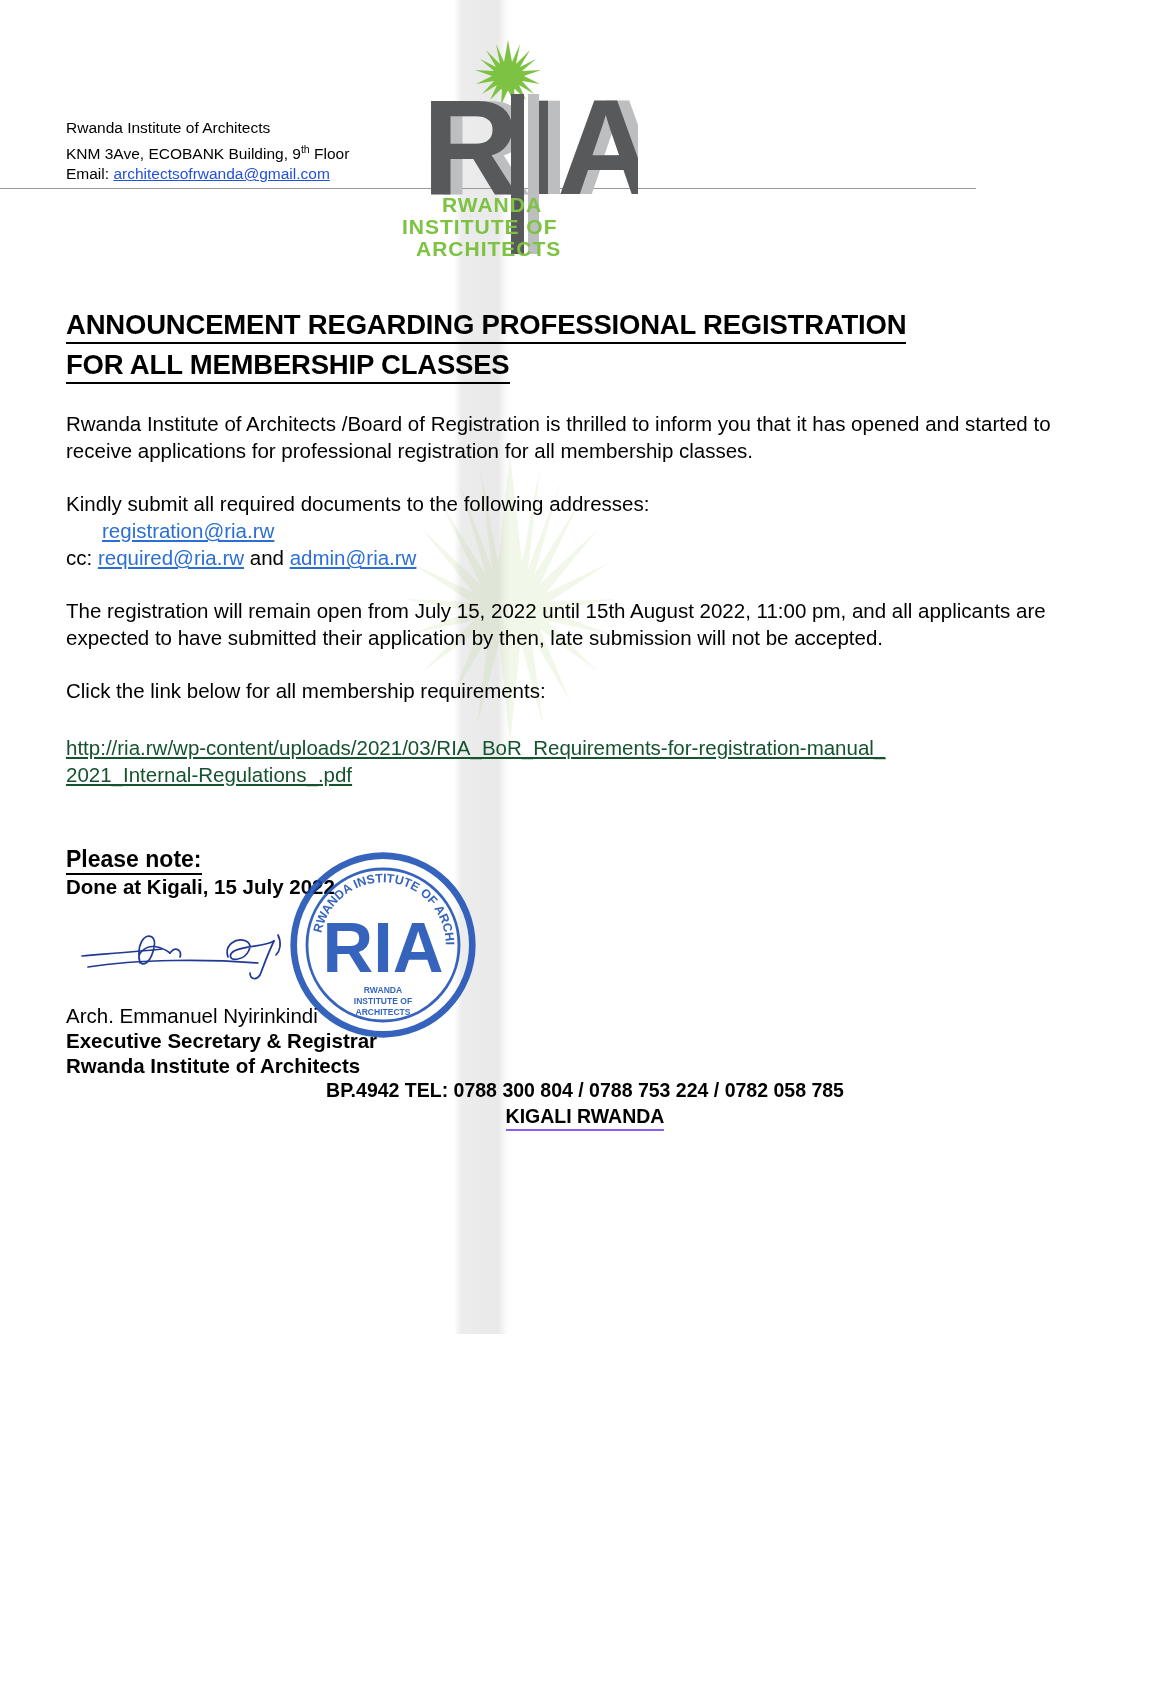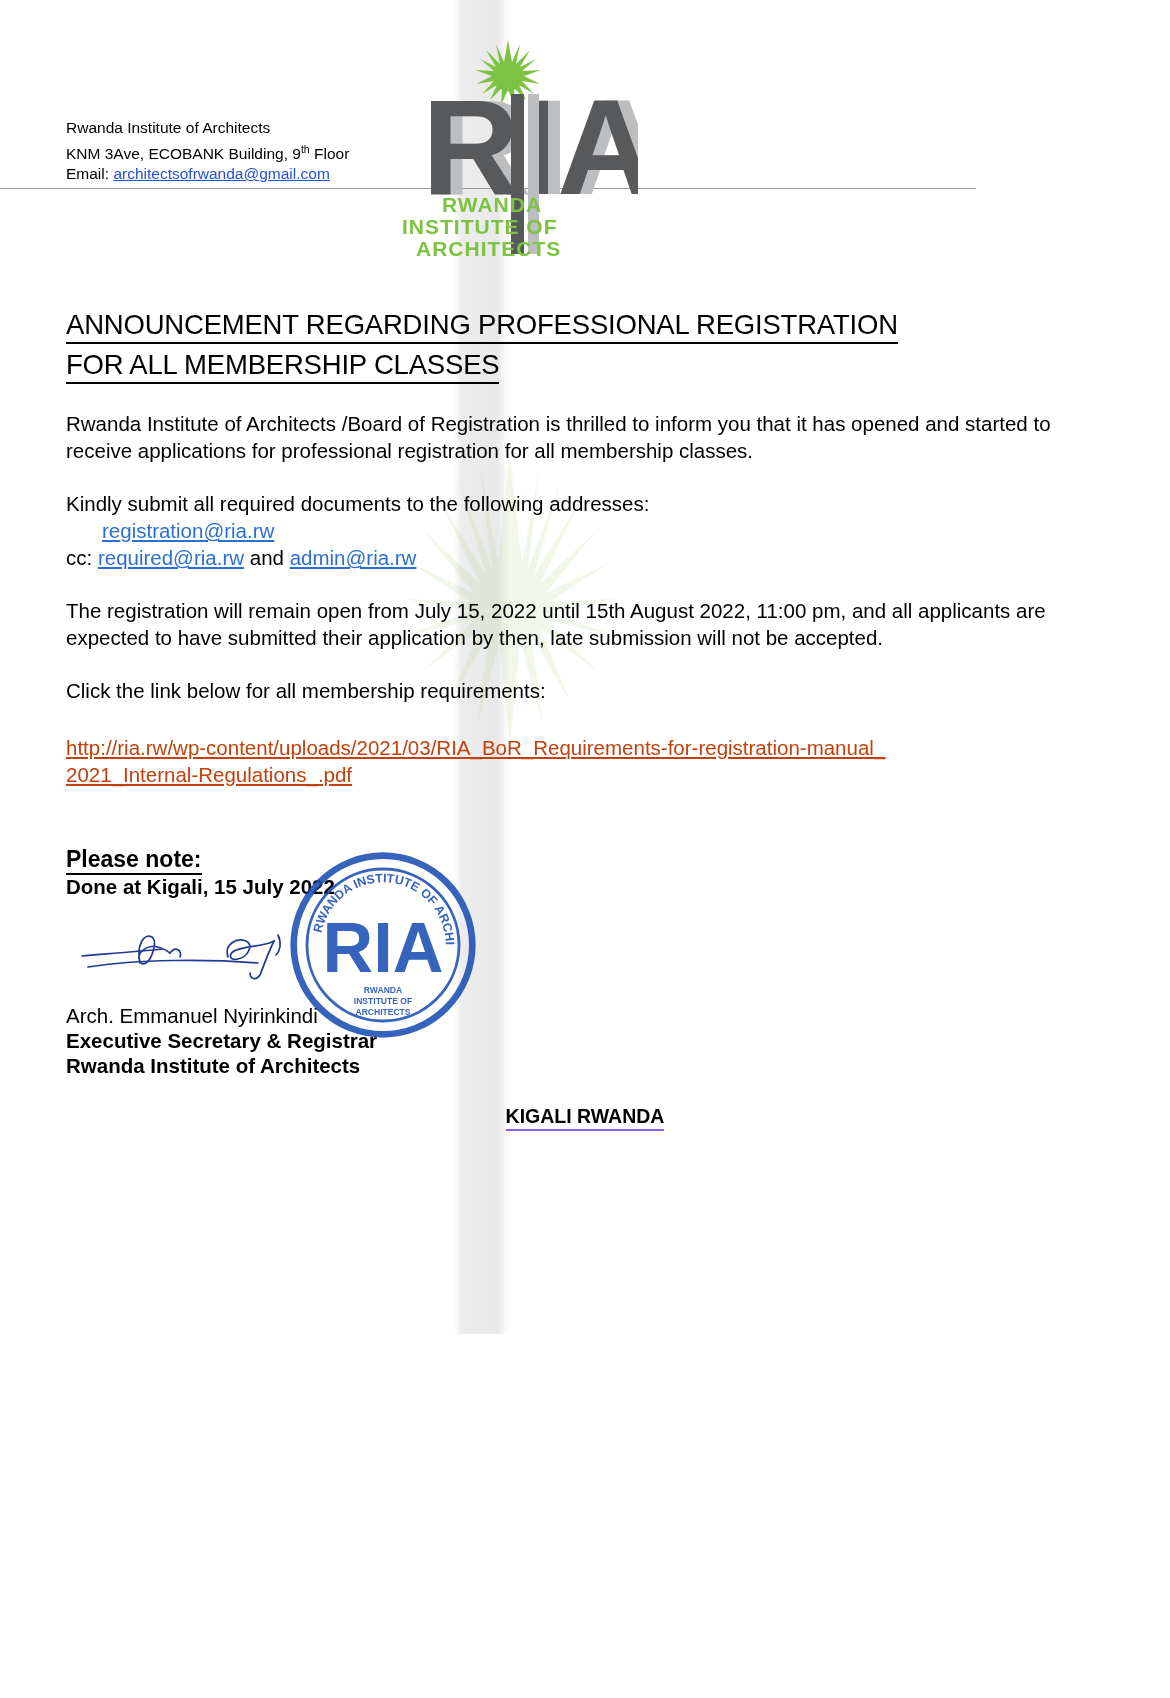--- a/index.html
+++ b/index.html
@@ -84,21 +84,21 @@
   }
 
   
   .content {
     position: relative;
     z-index: 3;
     padding: 0 66px;
   }
   .doc-title {
     font-family: "Liberation Sans Narrow", "Liberation Sans", sans-serif;
-    font-weight: normal;
+    font-weight: bold;
     font-size: 27.5px;
     line-height: 33px;
     letter-spacing: -0.2px;
     margin: 58px 0 0 0;
   }
   .doc-title .tline {
     display: inline-block;
     border-bottom: 2.5px solid #000;
     padding-bottom: 1px;
   }
@@ -112,21 +112,21 @@
 
   .indent-line {
     display: block;
     padding-left: 36px;
   }
   a.link {
     color: #2b6fd4;
     text-decoration: underline;
   }
   a.url-link {
-    color: #c2410c;
+    color: #14532d;
     text-decoration: underline;
     word-break: break-all;
   }
   .url-block {
     font-size: 20.5px;
     line-height: 27px;
     margin-top: 30px;
     max-width: 830px;
   }
 
@@ -302,16 +302,17 @@
     </svg>
 
     <div class="sig-names">
       <span class="nm">Arch. Emmanuel Nyirinkindi</span>
       <span class="nm bold">Executive Secretary &amp; Registrar</span>
       <span class="nm bold">Rwanda Institute of Architects</span>
     </div>
   </div>
 
   <div class="footer">
+    <div>BP.4942 TEL: 0788 300 804 / 0788 753 224 / 0782 058 785</div>
     <div><span class="f2">KIGALI RWANDA</span></div>
   </div>
 
 </div>
 
 </body></html>

